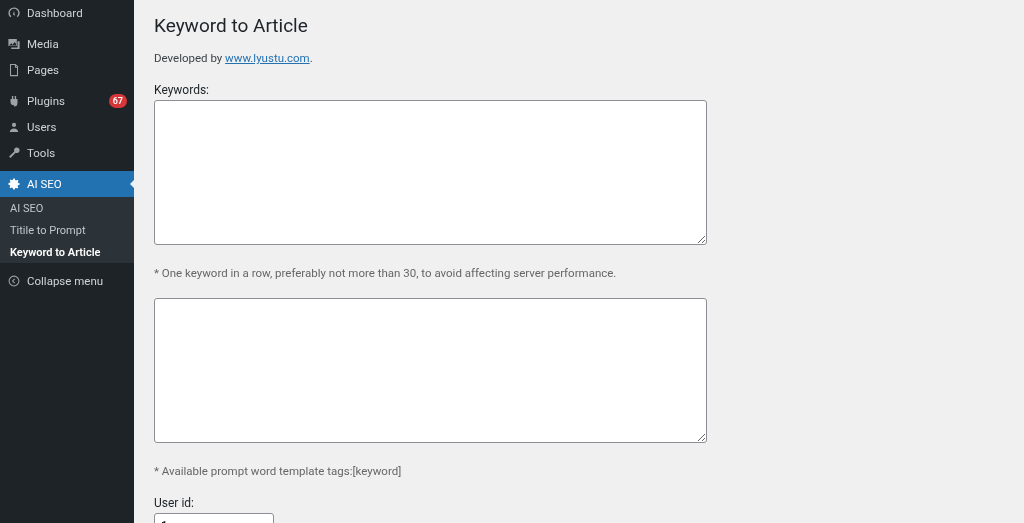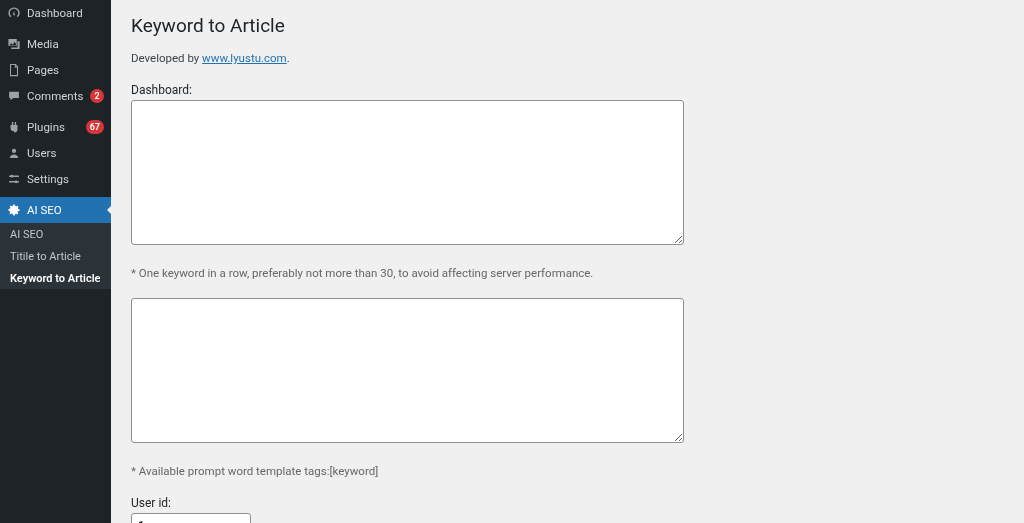--- a/index.html
+++ b/index.html
@@ -9,21 +9,21 @@
     color: #3c434a;
     background: #f0f0f1;
     display: flex;
     width: 1024px;
     height: 523px;
     overflow: hidden;
   }
 
   
   aside.sidebar {
-    width: 111px;
+    width: 134px;
     background: #1d2327;
     color: #f0f0f1;
     flex: none;
     display: flex;
     flex-direction: column;
     font-size: 11.5px;
   }
   aside.sidebar .menu-item {
     display: flex;
     align-items: center;
@@ -171,29 +171,20 @@
 
   <div class="menu-item">
     <span class="icon">
       <svg width="14" height="14" viewBox="0 0 20 20" fill="currentColor">
           <path d="M5 2h7l3 3v13H5zM12 2v4h4" fill="none" stroke="currentColor" stroke-width="1.5"></path>
         </svg>
     </span>
     <span class="label">Pages</span>
   </div>
 
-  <div class="menu-item">
-    <span class="icon">
-      <svg width="14" height="14" viewBox="0 0 20 20" fill="currentColor">
-          <path d="M3 4h14v9H9l-4 3v-3H3z"></path>
-        </svg>
-    </span>
-    <span class="label">Comments</span>
-    <span class="badge">2</span>
-  </div>
 
   <div class="sep"></div>
 
 
   <div class="menu-item">
     <span class="icon">
       <svg width="14" height="14" viewBox="0 0 20 20" fill="currentColor">
           <path d="M7 3v4H5v4a5 5 0 005 5v2h0a5 5 0 005-5V7h-2V3h-2v4H9V3z"></path>
         </svg>
     </span>
@@ -204,62 +195,69 @@
   <div class="menu-item">
     <span class="icon">
       <svg width="14" height="14" viewBox="0 0 20 20" fill="currentColor">
           <circle cx="10" cy="7" r="3"></circle>
           <path d="M4 17c0-3 3-5 6-5s6 2 6 5z"></path>
         </svg>
     </span>
     <span class="label">Users</span>
   </div>
 
-
-  <div class="menu-item">
-    <span class="icon">
-      <svg width="14" height="14" viewBox="0 0 20 20" fill="currentColor">
-          <path d="M3 5h3v2H3zM8 5h9v2H8zM3 13h9v2H3zM14 13h3v2h-3z"></path>
-          <circle cx="7" cy="6" r="2"></circle>
-          <circle cx="13" cy="14" r="2"></circle>
-        </svg>
-    </span>
-    <span class="label">Settings</span>
-  </div>
+  <div class="menu-item">
+    <span class="icon">
+      <svg width="14" height="14" viewBox="0 0 20 20" fill="currentColor">
+          <path d="M14 2a4 4 0 00-3.6 5.7L3 15l2 2 7.3-7.4A4 4 0 1014 2z"></path>
+        </svg>
+    </span>
+    <span class="label">Tools</span>
+  </div>
+
 
   <div class="sep"></div>
 
   <div class="menu-item active">
     <span class="icon">
       <svg width="14" height="14" viewBox="0 0 20 20" fill="currentColor">
           <path d="M10 6a4 4 0 100 8 4 4 0 000-8zm8 5v-2l-2-.5a6 6 0 00-.6-1.4l1-1.8-1.4-1.4-1.8 1a6 6 0 00-1.4-.6L11 2H9l-.5 2a6 6 0 00-1.4.6l-1.8-1L3.9 5l1 1.8A6 6 0 004.3 8L2 9v2l2 .5c.1.5.3 1 .6 1.4l-1 1.8L5 16.1l1.8-1c.4.3.9.5 1.4.6L9 18h2l.5-2c.5-.1 1-.3 1.4-.6l1.8 1 1.4-1.4-1-1.8c.3-.4.5-.9.6-1.4z"></path>
         </svg>
     </span>
     <span class="label">AI SEO</span>
   </div>
 
   <div class="sub-item">AI SEO</div>
-  <div class="sub-item">Titile to Article</div>
+  <div class="sub-item">Titile to Prompt</div>
   <div class="sub-item current">Keyword to Article</div>
 
   <div class="sep"></div>
 
+  <div class="menu-item">
+    <span class="icon">
+      <svg width="14" height="14" viewBox="0 0 20 20" fill="none" stroke="currentColor" stroke-width="1.5">
+          <circle cx="10" cy="10" r="7"></circle>
+          <path d="M11 7l-3 3 3 3"></path>
+        </svg>
+    </span>
+    <span class="label">Collapse menu</span>
+  </div>
 
 </aside>
 
 <main>
 
   <h1 class="page-title">Keyword to Article</h1>
 
   <p class="dev-line">
     <span>Developed by </span><a href="#">www.lyustu.com</a><span>.</span>
   </p>
 
   <div class="field-block">
-    <label class="label">Dashboard:</label>
+    <label class="label">Keywords:</label>
     <textarea style=""></textarea>
     <span class="hint">* One keyword in a row, preferably not more than 30, to avoid affecting server performance.</span>
   </div>
 
   <div class="field-block">
     <textarea style=""></textarea>
     <span class="hint">* Available prompt word template tags:[keyword]</span>
   </div>
 
   <div class="field-block user-id">

